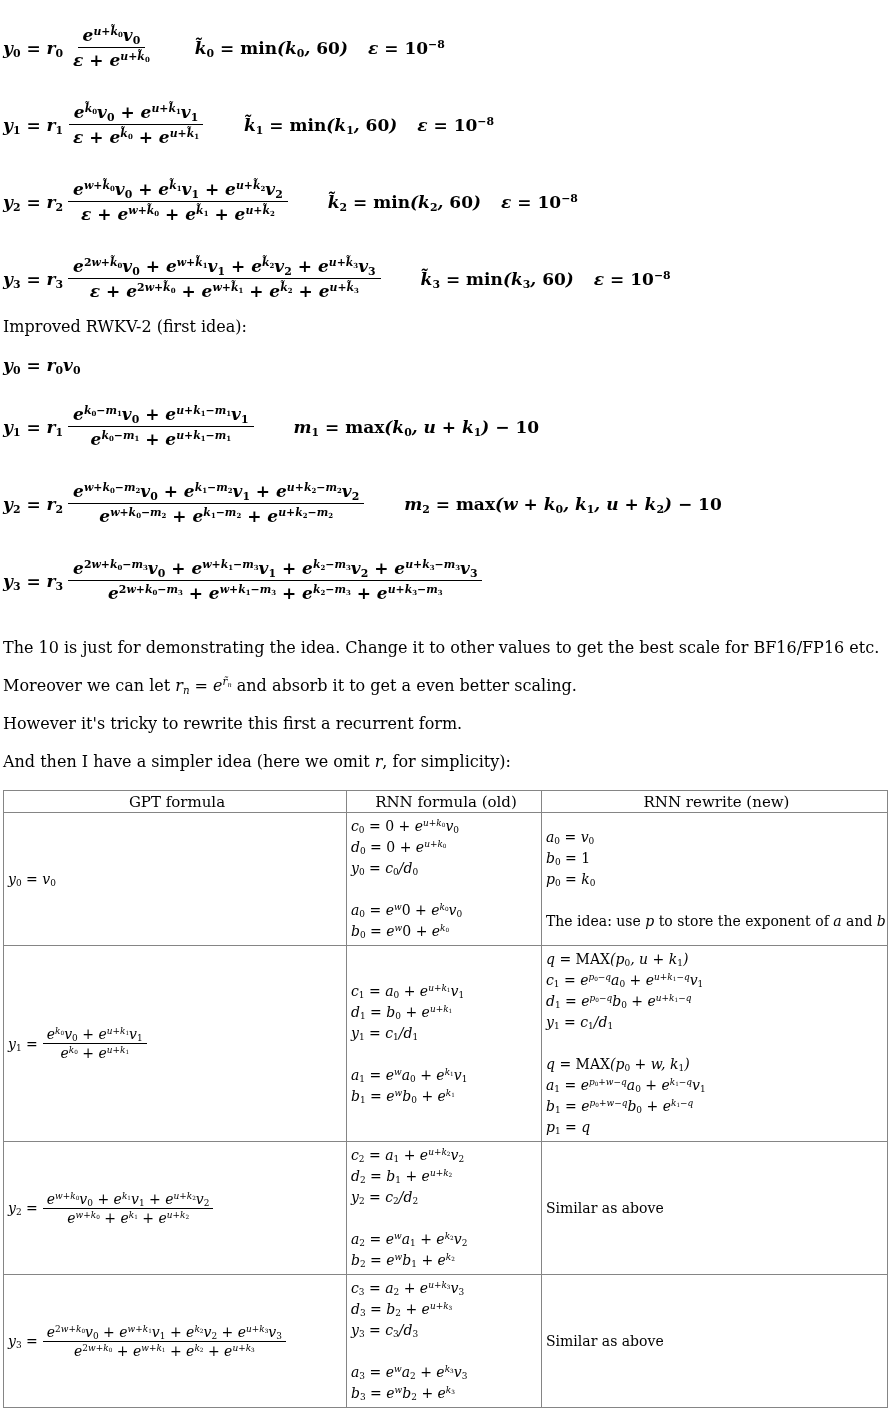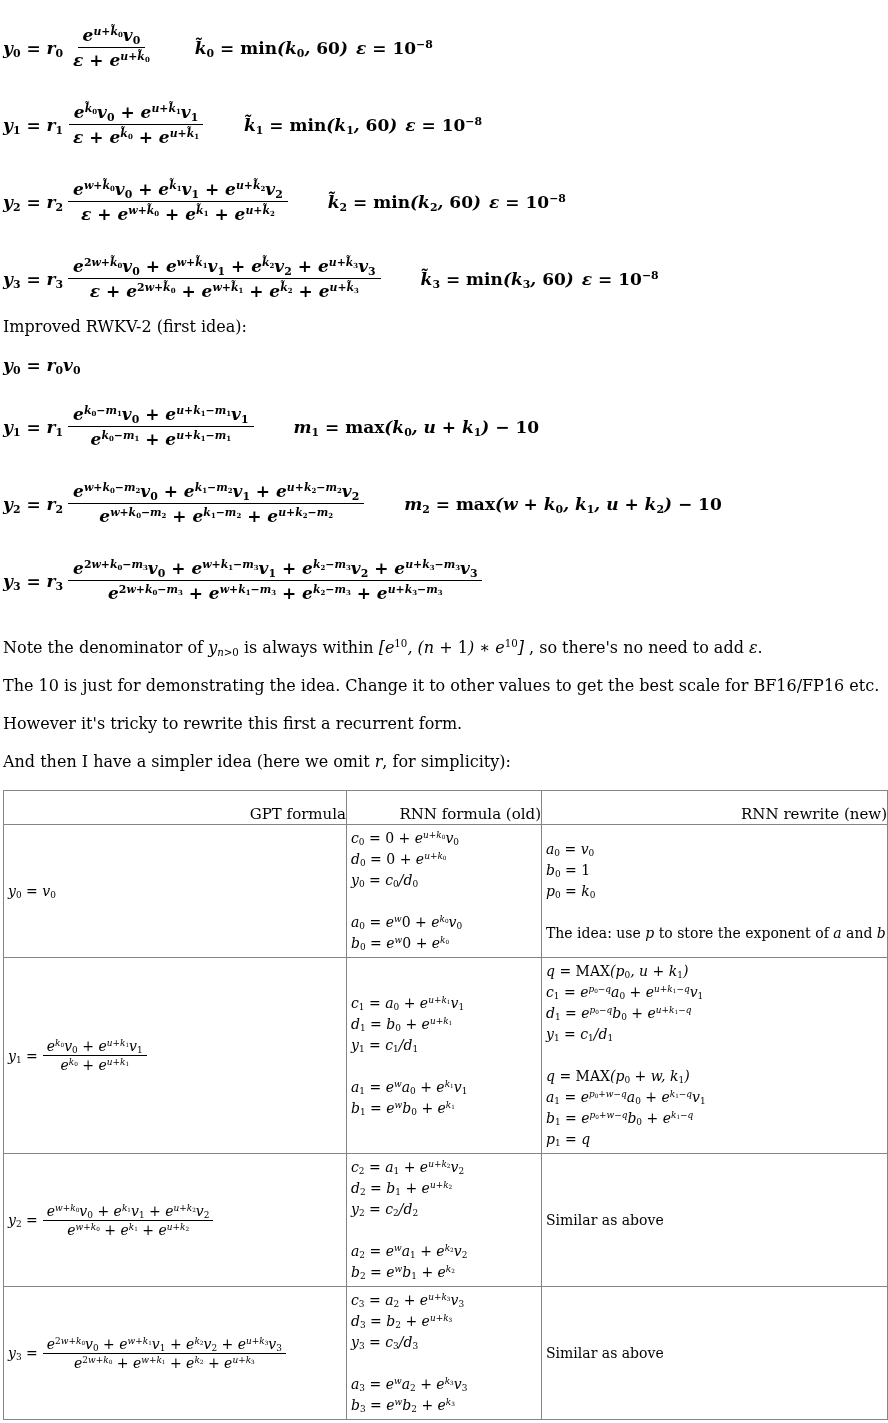--- a/index.html
+++ b/index.html
@@ -18,29 +18,29 @@
 
   
   .eqs{margin-top:6px;}
   .eq{display:flex;align-items:center;min-height:70px;font-size:17px;font-weight:bold;}
   .eq.simple{min-height:46px;}
   .lhs{margin-right:3px;white-space:nowrap;}
   .frac{display:inline-flex;flex-direction:column;align-items:center;text-align:center;margin:16px 2px;}
   .frac .num{border-bottom:1.2px solid #000;padding:0 5px 2px;white-space:nowrap;}
   .frac .den{padding:2px 5px 0;white-space:nowrap;}
   .cond{margin-left:38px;white-space:nowrap;text-align:right;}
-  .cond2{margin-left:8px;white-space:nowrap;}
+  .cond2{margin-left:20px;white-space:nowrap;}
 
   
   .note{font-size:16px;line-height:19px;margin:19px 0;}
 
   
   table.fmla{border-collapse:collapse;width:884px;margin-top:16px;table-layout:fixed;}
   table.fmla th,table.fmla td{border:1px solid #858585;}
-  table.fmla th{font-weight:normal;text-align:right;font-size:15px;height:21px;padding:12px 0 0 4px;}
+  table.fmla th{font-weight:normal;text-align:center;font-size:15px;height:21px;padding:0 0 0 4px;}
   table.fmla td{vertical-align:middle;padding:3px 4px;font-size:14px;}
   .cell-line{line-height:21px;white-space:nowrap;}
   .blank{height:21px;}
   .eqcell{display:flex;align-items:center;}
   .eqcell .frac .num{padding:0 4px 1px;}
   .eqcell .frac .den{padding:1px 4px 0;}
 </style>
 </head>
 <body>
 
@@ -110,22 +110,22 @@
       </div>
       <div class="eq">
         <span class="lhs mi">y<sub><span class="rm">3</span></sub> = r<sub><span class="rm">3</span></sub></span>
         <span class="frac">
           <span class="num mi">e<sup><span class="rm">2</span>w+k<sub><span class="rm">0</span></sub>−m<sub><span class="rm">3</span></sub></sup>v<sub><span class="rm">0</span></sub> + e<sup>w+k<sub><span class="rm">1</span></sub>−m<sub><span class="rm">3</span></sub></sup>v<sub><span class="rm">1</span></sub> + e<sup>k<sub><span class="rm">2</span></sub>−m<sub><span class="rm">3</span></sub></sup>v<sub><span class="rm">2</span></sub> + e<sup>u+k<sub><span class="rm">3</span></sub>−m<sub><span class="rm">3</span></sub></sup>v<sub><span class="rm">3</span></sub></span>
           <span class="den mi">e<sup><span class="rm">2</span>w+k<sub><span class="rm">0</span></sub>−m<sub><span class="rm">3</span></sub></sup> + e<sup>w+k<sub><span class="rm">1</span></sub>−m<sub><span class="rm">3</span></sub></sup> + e<sup>k<sub><span class="rm">2</span></sub>−m<sub><span class="rm">3</span></sub></sup> + e<sup>u+k<sub><span class="rm">3</span></sub>−m<sub><span class="rm">3</span></sub></sup></span>
         </span>
       </div>
     </div>
 
-  <p class="note">Note the denominator of <span class="mi">y<sub>n&gt;<span class="rm">0</span></sub></span> is always within <span class="mi">[e<sup><span class="rm">10</span></sup>, (n + <span class="rm">1</span>) ∗ e<sup><span class="rm">10</span></sup>]</span> , so there's no need to add <span class="mi">ε</span>.</p>
   <p class="note">The 10 is just for demonstrating the idea. Change it to other values to get the best scale for BF16/FP16 etc.</p>
+  <p class="note">Moreover we can let <span class="mi">r<sub>n</sub> = e<sup>r̃<sub>n</sub></sup></span> and absorb it to get a even better scaling.</p>
   <p class="note">However it's tricky to rewrite this first a recurrent form.</p>
   <p class="note">And then I have a simpler idea (here we omit <span class="mi">r</span>, for simplicity):</p>
 
   <table class="fmla">
     <colgroup>
       <col style="width:343px">
       <col style="width:195px">
       <col style="width:346px">
     </colgroup>
     <thead>

